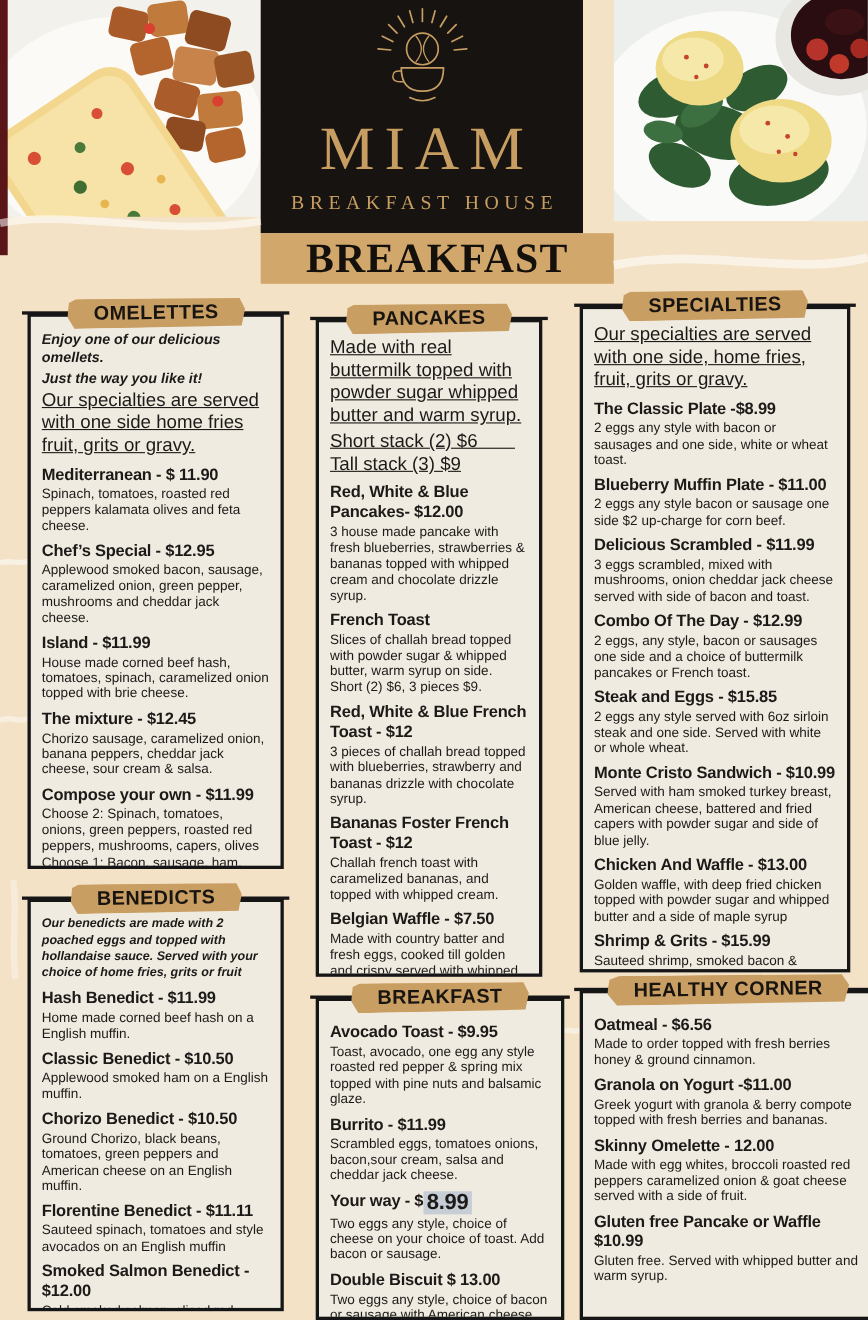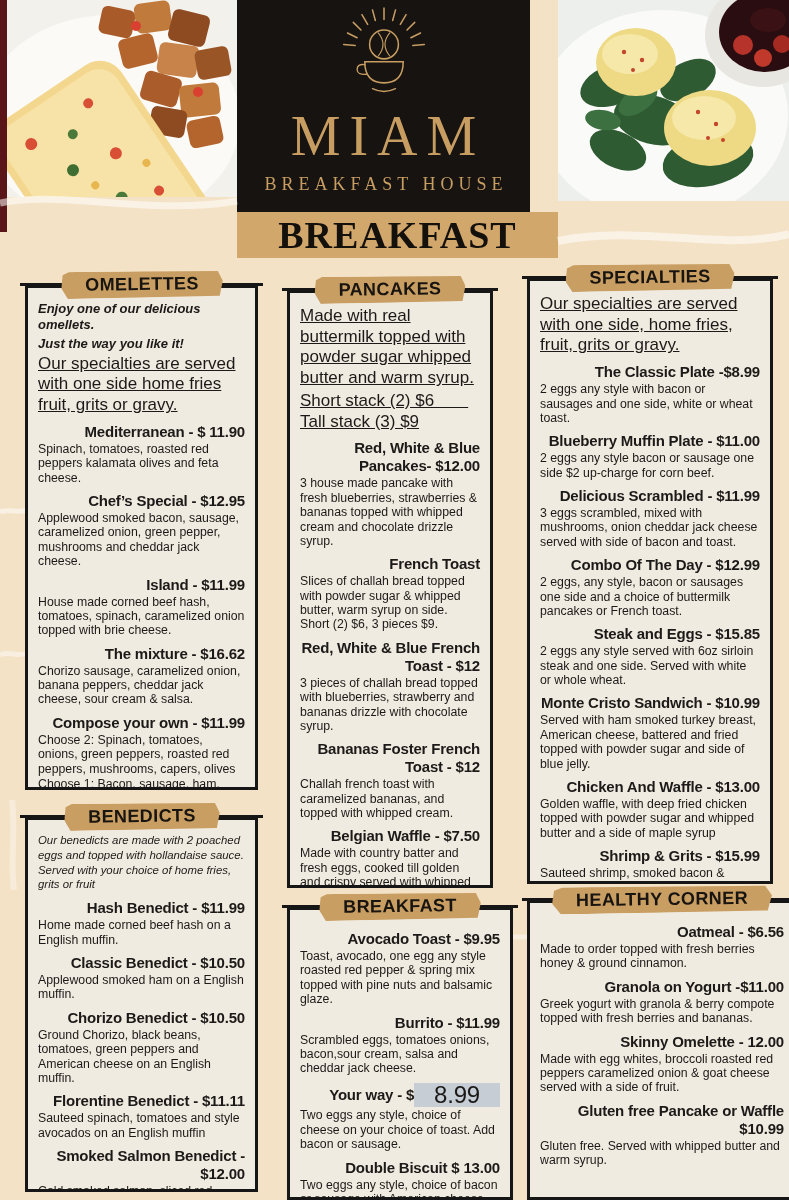--- a/index.html
+++ b/index.html
@@ -51,27 +51,27 @@
     position:absolute;top:-17px;left:50%;transform:translateX(-50%) rotate(-0.8deg);
     background:var(--banner-tan,#c99e63);
     padding:3px 24px;white-space:nowrap;
     clip-path:polygon(1% 12%,5% 0%,97% 4%,100% 40%,98% 96%,4% 100%,0% 60%);
   }
   .banner-text{font-size:18px;font-weight:bold;letter-spacing:.4px;color:#181410;}
   .box-body{padding:13px 10px 8px;overflow:hidden;height:100%;box-sizing:border-box;}
   .intro{margin:0 0 2px;text-align:left;}
   .bi{font-weight:bold;font-style:italic;font-size:13px;line-height:1.25;}
   .sm{font-size:17px;line-height:1.22;text-decoration:underline;}
-  .it{font-style:italic;font-weight:400;font-size:11.4px;line-height:1.3;}
+  .it{font-style:italic;font-weight:700;font-size:11.4px;line-height:1.3;}
   .item{margin-top:7px;}
-  .item-name{margin:0;font-size:15px;font-weight:bold;line-height:1.2;letter-spacing:-0.2px;text-align:right;}
+  .item-name{margin:0;font-size:15px;font-weight:bold;line-height:1.2;letter-spacing:-0.2px;}
   .desc{margin:1px 0 0;font-size:12.3px;line-height:1.17;}
   .sticker{
     display:inline-block;background:var(--sticker-gray,#c6cdd4);
-    font-size:24px;font-weight:400;line-height:.95;padding:1px 20px;vertical-align:-3px;
+    font-size:20px;font-weight:700;line-height:.95;padding:1px 3px;vertical-align:-3px;
   }
 </style>
 </head>
 <body style="--gold: #c79d62; --banner-tan: #c99e63; --band-tan: #d2a76c; --page-cream: #f3e2c6; --box-bg: #f0ebe0; --panel-black: #171310; --sticker-gray: #c6cdd4;">
 
 <div class="photo" id="photo-left">
   <svg width="237" height="197" viewBox="0 0 237 197">
     <rect width="237" height="197" fill="#f3f1ec"></rect>
     <ellipse cx="110" cy="120" rx="130" ry="105" fill="#fbfaf7"></ellipse>
 
@@ -211,21 +211,21 @@
       </div>
       <div class="item">
         <h3 class="item-name">Chef’s Special - $12.95</h3>
         <p class="desc">Applewood smoked bacon, sausage, caramelized onion, green pepper, mushrooms and cheddar jack cheese.</p>
       </div>
       <div class="item">
         <h3 class="item-name">Island - $11.99</h3>
         <p class="desc">House made corned beef hash, tomatoes, spinach, caramelized onion topped with brie cheese.</p>
       </div>
       <div class="item">
-        <h3 class="item-name">The mixture - $16.62</h3>
+        <h3 class="item-name">The mixture - $12.45</h3>
         <p class="desc">Chorizo sausage, caramelized onion, banana peppers, cheddar jack cheese, sour cream &amp; salsa.</p>
       </div>
       <div class="item">
         <h3 class="item-name">Compose your own - $11.99</h3>
         <p class="desc">Choose 2: Spinach, tomatoes, onions, green peppers, roasted red peppers, mushrooms, capers, olives</p>
         <p class="desc">Choose 1: Bacon, sausage, ham, corned beef hash, chorizo, kielbasa</p>
         <p class="desc">Choose 1: American, cheddar jack, brie, feta, Swiss, goat</p>
       </div>
     </div>
 </section>
@@ -342,21 +342,21 @@
       <div class="item">
         <h3 class="item-name">Combo Of The Day - $12.99</h3>
         <p class="desc">2 eggs, any style,  bacon or sausages one side and a choice of buttermilk pancakes or French toast.</p>
       </div>
       <div class="item">
         <h3 class="item-name">Steak and Eggs - $15.85</h3>
         <p class="desc">2 eggs any style served with 6oz sirloin steak and one side. Served with white or whole wheat.</p>
       </div>
       <div class="item">
         <h3 class="item-name">Monte Cristo Sandwich - $10.99</h3>
-        <p class="desc">Served with ham smoked turkey breast, American cheese, battered and fried topped with powder sugar and side of blue jelly.</p>
+        <p class="desc">Served with ham smoked turkey breast, American cheese, battered and fried capers with powder sugar and side of blue jelly.</p>
       </div>
       <div class="item">
         <h3 class="item-name">Chicken And Waffle - $13.00</h3>
         <p class="desc">Golden waffle, with deep fried chicken topped with powder sugar and whipped butter and a side of maple syrup</p>
       </div>
       <div class="item">
         <h3 class="item-name">Shrimp &amp; Grits - $15.99</h3>
         <p class="desc">Sauteed shrimp, smoked bacon &amp; kielbasa over cheddar jack stone ground grits with onions and Bloody Marry sauce.</p>
       </div>
     </div>

